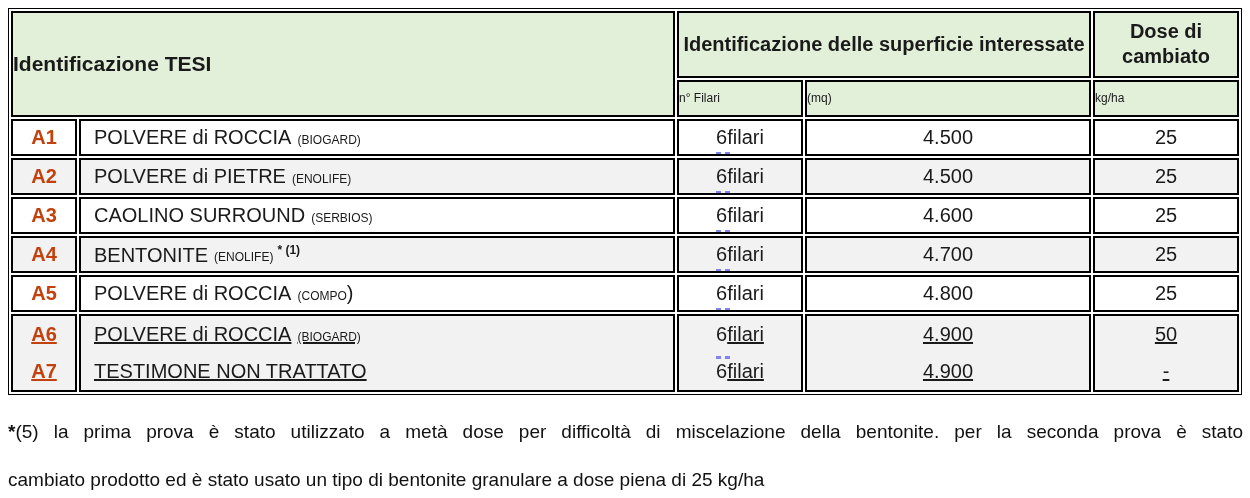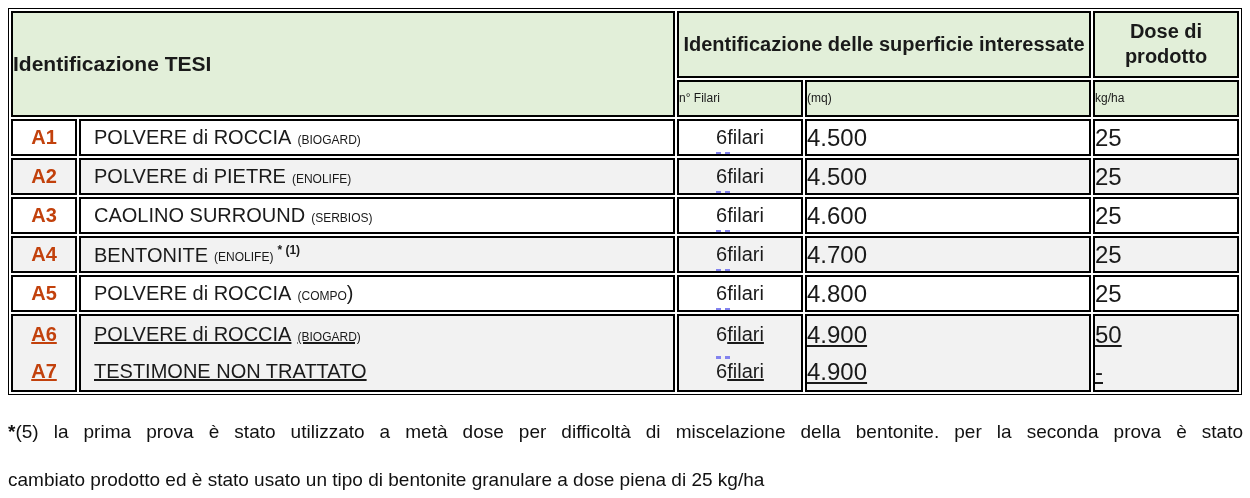--- a/index.html
+++ b/index.html
@@ -48,21 +48,21 @@
 
   td.fil{text-align:center;font-size:20px;}
   .six{position:relative;display:inline-block;}
   .six::after{
     content:"";
     position:absolute;left:0;top:100%;margin-top:3px;
     width:14px;height:3px;
     background:repeating-linear-gradient(90deg,#8282ee 0 5px,transparent 5px 9px);
   }
   .filw{}
-  td.num{font-size:24px;}
+  td.num{text-align:center;font-size:20px;}
 
   .twoline{line-height:37px;}
   .twoline div{height:37px;text-decoration:underline;}
   td.prod .twoline div{white-space:nowrap;}
 
   .footnote{
     position:absolute;left:8px;top:408px;width:1235px;
     font-size:19px;color:#111;
   }
   .fline1{
@@ -91,21 +91,21 @@
 
     <tbody>
         <tr>
       <td class="green title-cell" colspan="2" rowspan="2">
         <span>Identificazione TESI</span>
       </td>
       <td class="green hd" colspan="2">
         <span>Identificazione delle superficie interessate</span>
       </td>
       <td class="green hd">
-        <span>Dose di prodotto</span>
+        <span>Dose di cambiato</span>
       </td>
     </tr>
 
     <tr>
       <td class="green sub">n° Filari</td>
       <td class="green sub">(mq)</td>
       <td class="green sub">kg/ha</td>
     </tr>
 
     <tr class="r">

